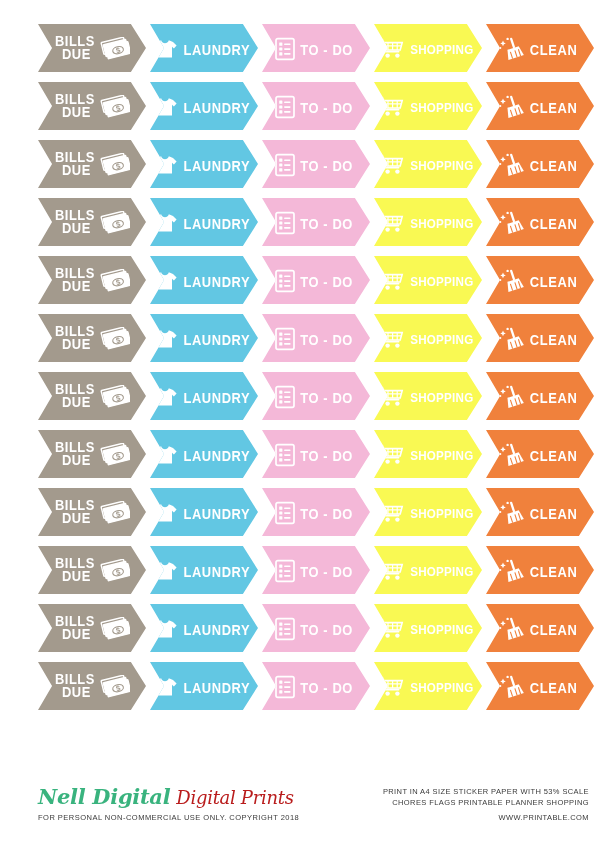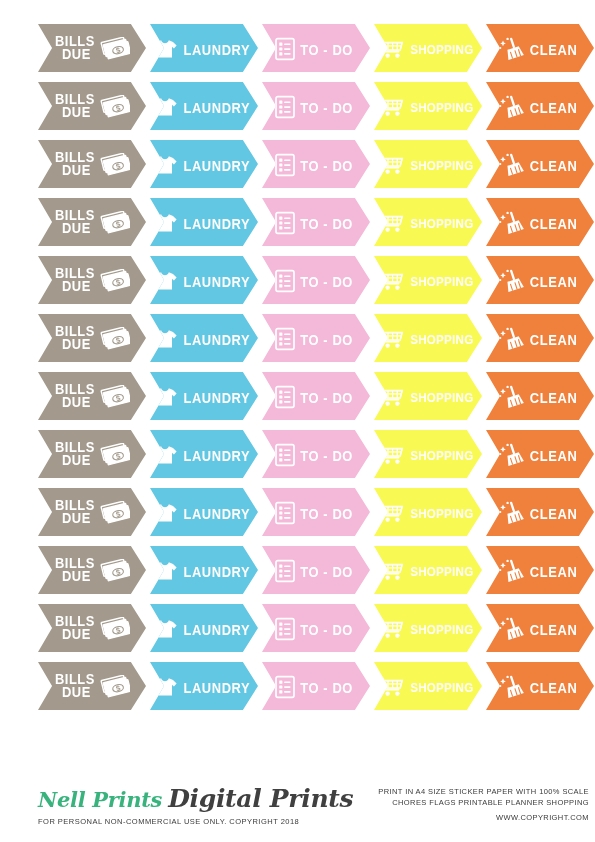--- a/index.html
+++ b/index.html
@@ -101,23 +101,23 @@
     font-family:"DejaVu Serif",serif;
     font-style:italic;
     font-weight:bold;
     font-size:21px;
     color:#39b37e;
     letter-spacing:-0.3px;
   }
   .brand-bold{
     font-family:"DejaVu Serif",serif;
     font-style:italic;
-    font-weight:bold;
-    font-size:25px;
-    color:#404040;
+    font-weight:normal;
+    font-size:18px;
+    color:#b91c1c;
     letter-spacing:-0.3px;
   }
   .brand-sub{
     font-family:"Liberation Sans Narrow","Liberation Sans",sans-serif;
     font-size:8px;
     color:#3a3a3a;
     letter-spacing:0.5px;
     transform:scaleX(0.94);
     transform-origin:left center;
     white-space:nowrap;
@@ -1137,24 +1137,24 @@
             </span>
             <span class="txt word">CLEAN</span>
           </div>
         </div>
       </div>
     </div>
 
   <div class="footer">
     <div class="brand">
       <div class="brand-line">
-        <span class="brand-script">Nell Prints</span>
+        <span class="brand-script">Nell Digital</span>
         <span class="brand-bold">Digital Prints</span>
       </div>
       <div class="brand-sub">FOR PERSONAL NON-COMMERCIAL USE ONLY. COPYRIGHT 2018</div>
     </div>
     <div class="printinfo">
-      <span>PRINT IN A4 SIZE STICKER PAPER WITH 100% SCALE</span>
+      <span>PRINT IN A4 SIZE STICKER PAPER WITH 53% SCALE</span>
       <span>CHORES FLAGS PRINTABLE PLANNER SHOPPING</span>
-      <span class="url">WWW.COPYRIGHT.COM</span>
+      <span class="url">WWW.PRINTABLE.COM</span>
     </div>
   </div>
 </div>
 
 </body></html>

